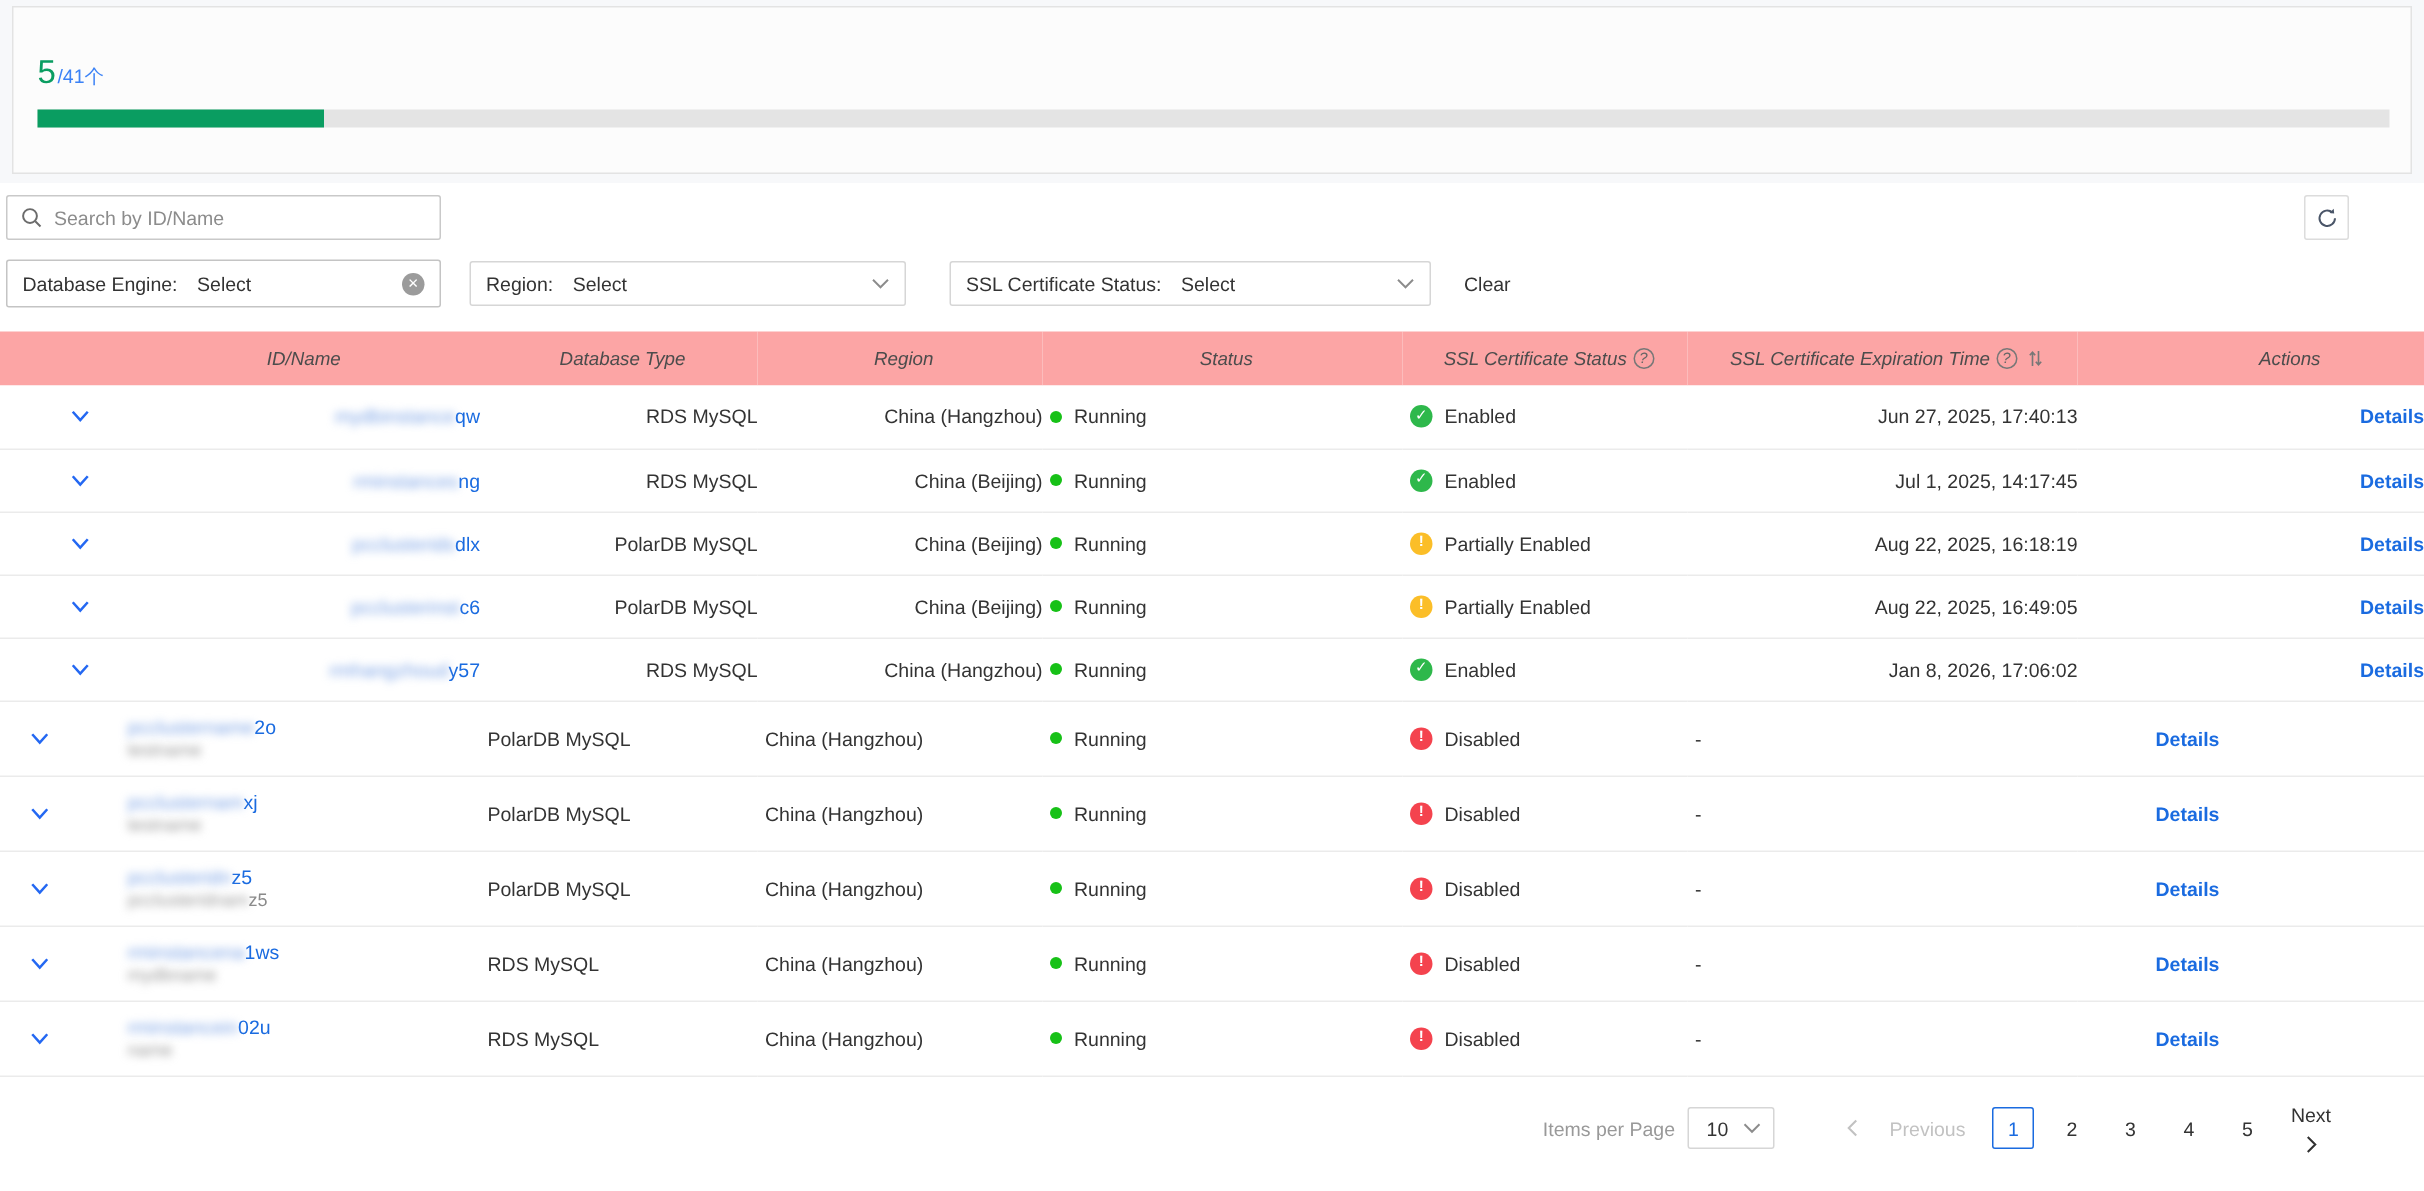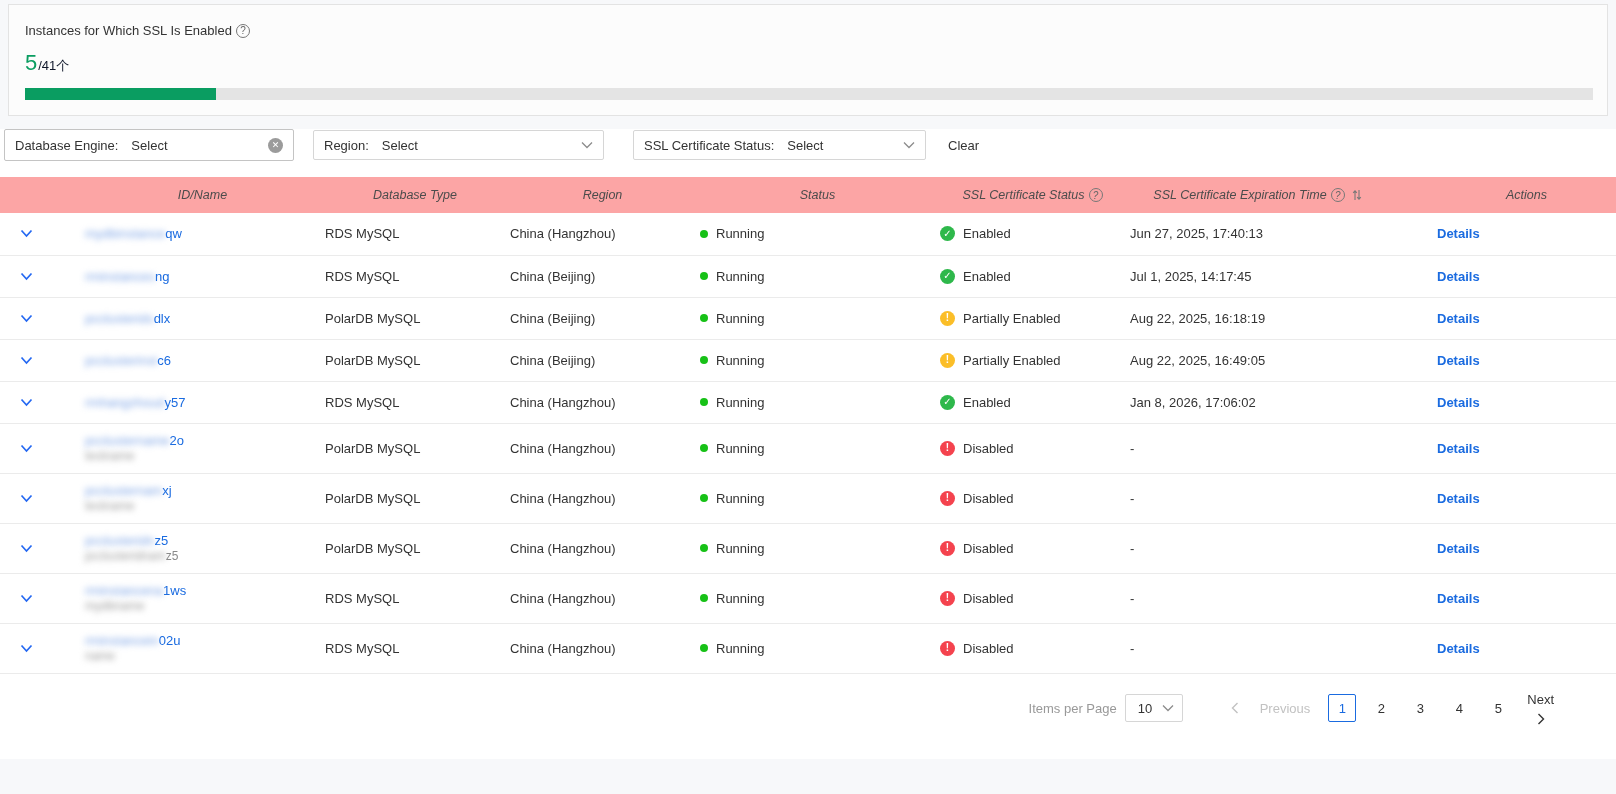--- a/index.html
+++ b/index.html
@@ -17,21 +17,21 @@
   }
   .summary-title-row { display:flex; align-items:center; gap:2px; }
   .summary-title { font-size:13px; color:#333; }
   .help-icon {
     display:inline-flex; width:14px; height:14px; border:1px solid #777;
     border-radius:50%; color:#666; font-size:10px; align-items:center;
     justify-content:center; margin-left:2px; cursor:pointer; background:transparent;
   }
   .count-row { margin-top:12px; display:flex; align-items:baseline; }
   .count-num { font-size:22px; color:var(--green); font-weight:400; }
-  .count-total { font-size:13px; color:#0f172a; margin-left:1px; }
+  .count-total { font-size:13px; color:#3b82f6; margin-left:1px; }
   .progress-track { margin-top:12px; height:12px; background:#e4e4e4; width:1568px; }
   .progress-fill { height:100%; background:var(--green); }
 
   
   .content { margin-top:6px; background:#fff; padding-bottom:34px; }
 
   .filter-row1 { display:flex; justify-content:space-between; padding:8px 50px 0 4px; }
   .search-box {
     width:290px; height:30px; border:1px solid #c9c9c9; border-radius:2px;
     display:flex; align-items:center; padding:0 9px; background:#fff;
@@ -49,42 +49,42 @@
 
   .filter-row2 { display:flex; align-items:center; margin-top:13px; padding-left:4px; }
   .select-box {
     height:30px; border:1px solid #d6d6d6; border-radius:2px; background:#fff;
     display:flex; align-items:center; padding:0 10px; cursor:pointer;
   }
   .select-box .lbl { color:#333; }
   .select-box .val { color:#333; margin-left:13px; }
   .select-box.engine { width:290px; height:32px; border-color:#c4c4c4; margin-right:19px; }
   .select-box.region { width:291px; margin-right:29px; }
-  .select-box.sslsel { width:293px; margin-right:22px; }
+  .select-box.sslsel { width:321px; margin-right:22px; }
   .clear-circle {
     margin-left:auto; width:15px; height:15px; border-radius:50%;
     background:#9b9b9b; color:#fff; font-size:9px; display:flex;
     align-items:center; justify-content:center; cursor:pointer; font-weight:bold;
   }
   .chev { margin-left:auto; display:flex; align-items:center; }
   .clear-link { color:#333; cursor:pointer; }
 
   
   table { width:100%; border-collapse:collapse; margin-top:16px; table-layout:fixed; }
   thead th {
     height:36px; background:#fca5a5; font-weight:400; font-size:12.5px;
     color:#4c4c4c; text-align:center; vertical-align:middle;font-style:italic;
   }
   th, td { padding-left:5px; }
   th:first-child, td:first-child { padding-left:20px; }
   th:nth-child(2), td:nth-child(2) { padding-left:25px; }
   th:last-child, td:last-child { padding-left:52px; }
   th .th-inner { display:inline-flex; align-items:center; gap:2px; }
   tbody tr { border-bottom:1px solid #ebebeb; background:#fff; }
-  tbody tr.single td { height:42px; }
+  tbody tr.single td { height:42px;text-align:right; }
   tbody tr.double td { height:50px; }
   td { vertical-align:middle; font-size:13px; color:#333; }
 
   .expand-icon { cursor:pointer; display:inline-flex; }
   .id-link { color:var(--blue); text-decoration:none; cursor:pointer; white-space:nowrap; }
   .blur-b { color:#7da4e6; filter:blur(3px); user-select:none; }
   .blur-g { color:#9a9a9a; filter:blur(3px); user-select:none; }
   .sub-line { font-size:12px; color:#8a8a8a; margin-top:1px; white-space:nowrap; }
 
   .status-cell { display:flex; align-items:center; }
@@ -122,35 +122,48 @@
   }
   .pg-num.active { border-color:var(--blue); color:var(--blue); }
   .pg-next { display:flex; align-items:center; gap:6px; color:#333; margin-left:4px; cursor:pointer;flex-direction:column; }
 </style>
 </head>
 <body>
 
 <div class="page">
 
   <div class="summary-card">
-    <div class="summary-title-row">
-      <span class="summary-title">Instances for Which SSL Is Enabled</span>
-      <span class="help-icon">?</span>
-    </div>
     <div class="count-row">
       <span class="count-num">5</span>
       <span class="count-total">/41个</span>
     </div>
     <div class="progress-track">
       <div class="progress-fill" id="progress-fill" style="width: 12.2%;"></div>
     </div>
   </div>
 
   <div class="content">
 
+    <div class="filter-row1">
+      <div class="search-box">
+        <span style="display:flex;">
+          <svg width="14" height="14" viewBox="0 0 14 14">
+              <circle cx="6" cy="6" r="4.6" fill="none" stroke="#6b6b6b" stroke-width="1.3"></circle>
+              <line x1="9.5" y1="9.5" x2="13" y2="13" stroke="#6b6b6b" stroke-width="1.3"></line>
+            </svg>
+        </span>
+        <input type="text" placeholder="Search by ID/Name" style="">
+      </div>
+      <button class="refresh-btn">
+        <svg width="15" height="15" viewBox="0 0 16 16">
+            <path d="M13.5 8a5.5 5.5 0 1 1-1.8-4.07" fill="none" stroke="#4a5568" stroke-width="1.4"></path>
+            <path d="M12.6 1.2 L12.9 4.6 L9.5 4.2 Z" fill="#4a5568"></path>
+          </svg>
+      </button>
+    </div>
 
     <div class="filter-row2">
       <div class="select-box engine">
         <span class="lbl">Database Engine:</span>
         <span class="val">Select</span>
         <span class="clear-circle">✕</span>
       </div>
       <div class="select-box region">
         <span class="lbl">Region:</span>
         <span class="val">Select</span>

